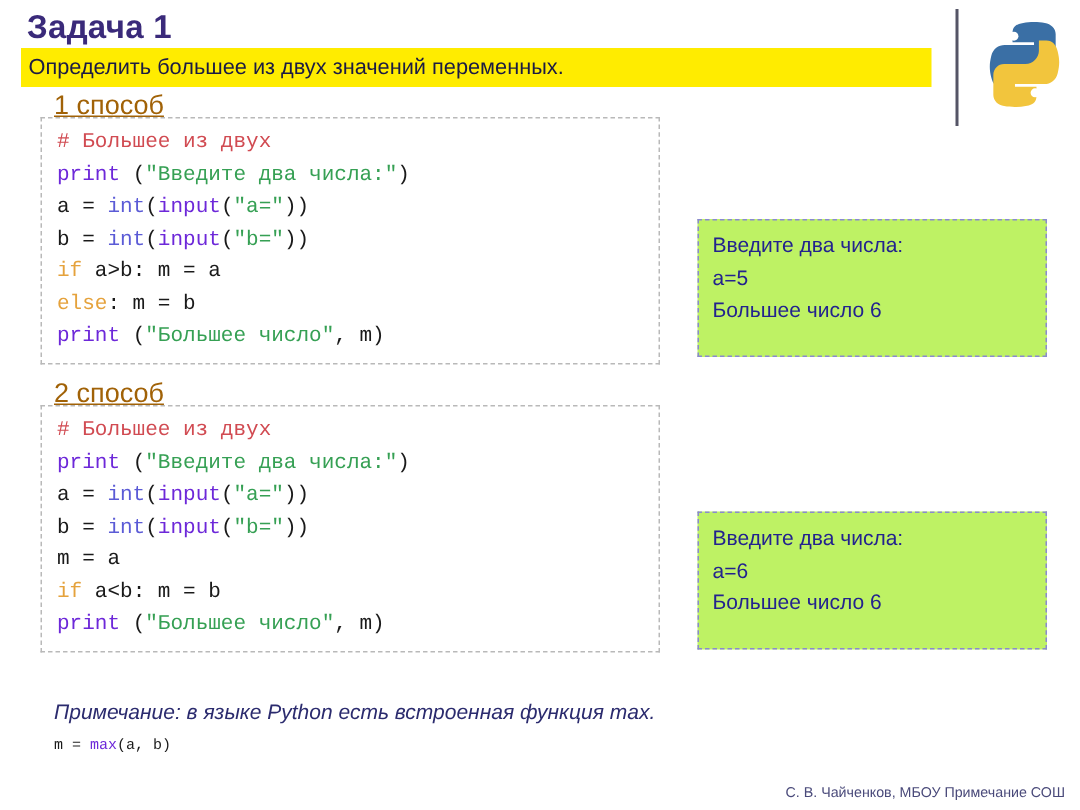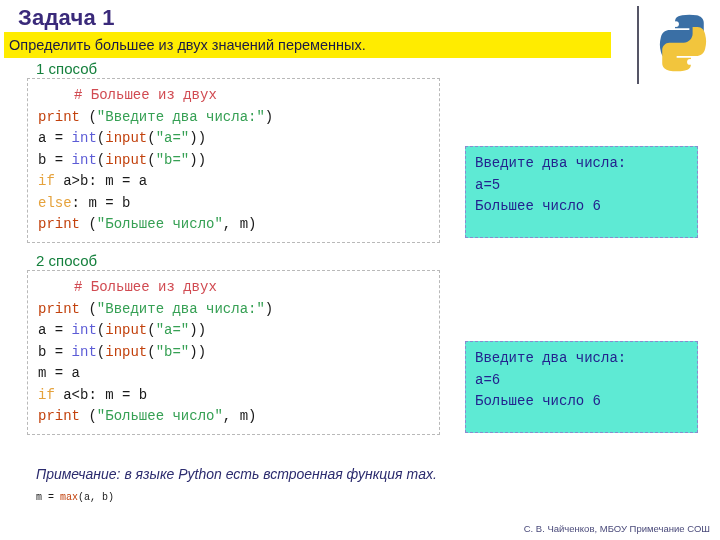--- a/index.html
+++ b/index.html
@@ -21,21 +21,21 @@
     left: 18px;
     top: 5px;
     font-size: 22px;
     font-weight: bold;
     color: #3a2a7a;
     letter-spacing: 0.2px;
     white-space: nowrap;
   }
   #task-statement {
     position: absolute;
-    left: 4px;
+    left: 14px;
     top: 32px;
     width: 607px;
     height: 26px;
     background: #ffec00;
     color: #1b1b44;
     font-size: 14.5px;
     line-height: 26px;
     padding-left: 5px;
     box-sizing: border-box;
     white-space: nowrap;
@@ -54,22 +54,23 @@
     position: absolute;
     left: 652px;
     top: 8px;
     width: 62px;
     height: 70px;
   }
 
   
   .method-label {
     position: absolute;
-    font-size: 15px;
-    color: #15803d;
+    font-size: 18px;
+    color: #a16207;
+    text-decoration: underline;
     white-space: nowrap;
   }
   #method-1-label { left: 36px; top: 60px; }
   #method-2-label { left: 36px; top: 252px; }
 
   
   .code-block {
     position: absolute;
     border: 1px dashed #b9b9b9;
     background: #ffffff;
@@ -79,34 +80,34 @@
     line-height: 21.5px;
     color: #1a1a1a;
     padding: 6px 0 6px 10px;
     white-space: pre;
   }
   #code-block-1 { left: 27px; top: 78px; width: 413px; height: 165px; }
   #code-block-2 { left: 27px; top: 270px; width: 413px; height: 165px; }
   .code-line { white-space: pre; }
 
   
-  .tok-comment { color: #d14b52; margin-left: 36px; }
-  .tok-func    { color: #c2410c; }
+  .tok-comment { color: #d14b52; }
+  .tok-func    { color: #6d28d9; }
   .tok-string  { color: #36a054; }
   .tok-builtin { color: #5b5bd6; }
   .tok-keyword { color: #e5a23c; }
   .tok-plain   { color: #1a1a1a; }
 
   
   .output-box {
     position: absolute;
     border: 1px dashed #8a8ad0;
-    background: #5eead4;
+    background: #bef264;
     box-sizing: border-box;
-    font-family: Liberation Mono, monospace;
+    font-family: Liberation Sans, sans-serif;
     font-size: 14px;
     line-height: 21.5px;
     color: #23238e;
     padding: 6px 0 6px 9px;
     white-space: pre;
   }
   #output-box-1 { left: 465px; top: 146px; width: 233px; height: 92px; }
   #output-box-2 { left: 465px; top: 341px; width: 233px; height: 92px; }
   .output-line { white-space: pre; }
 

